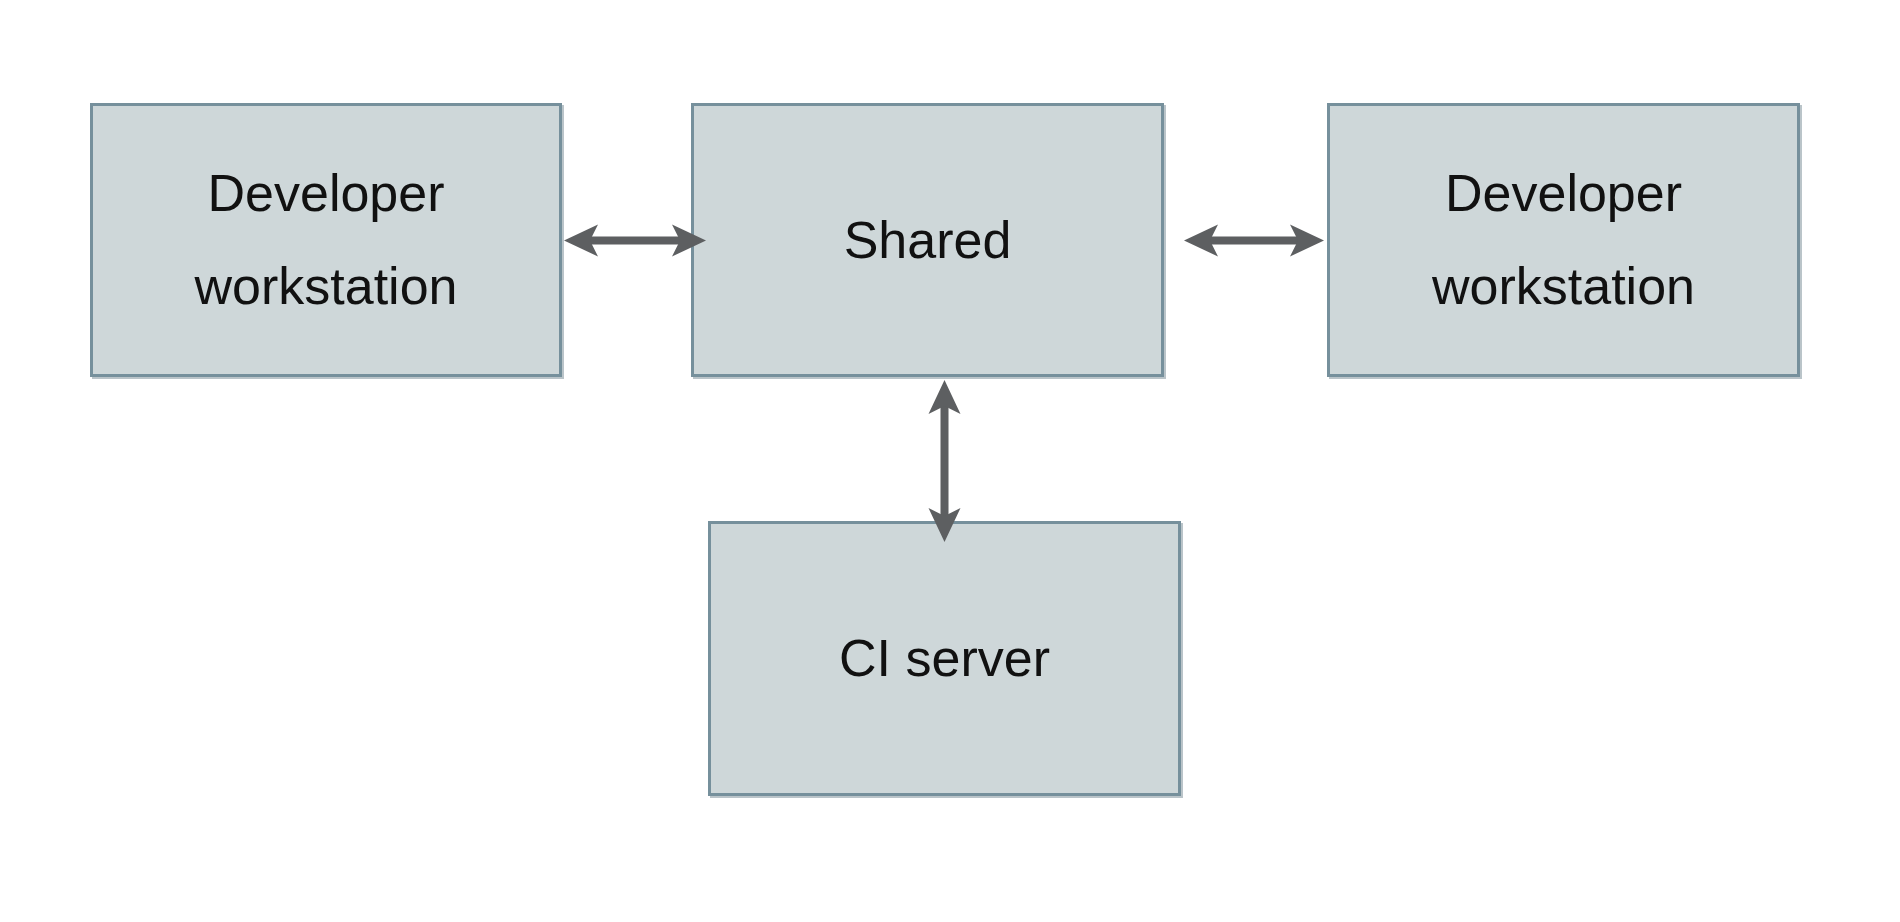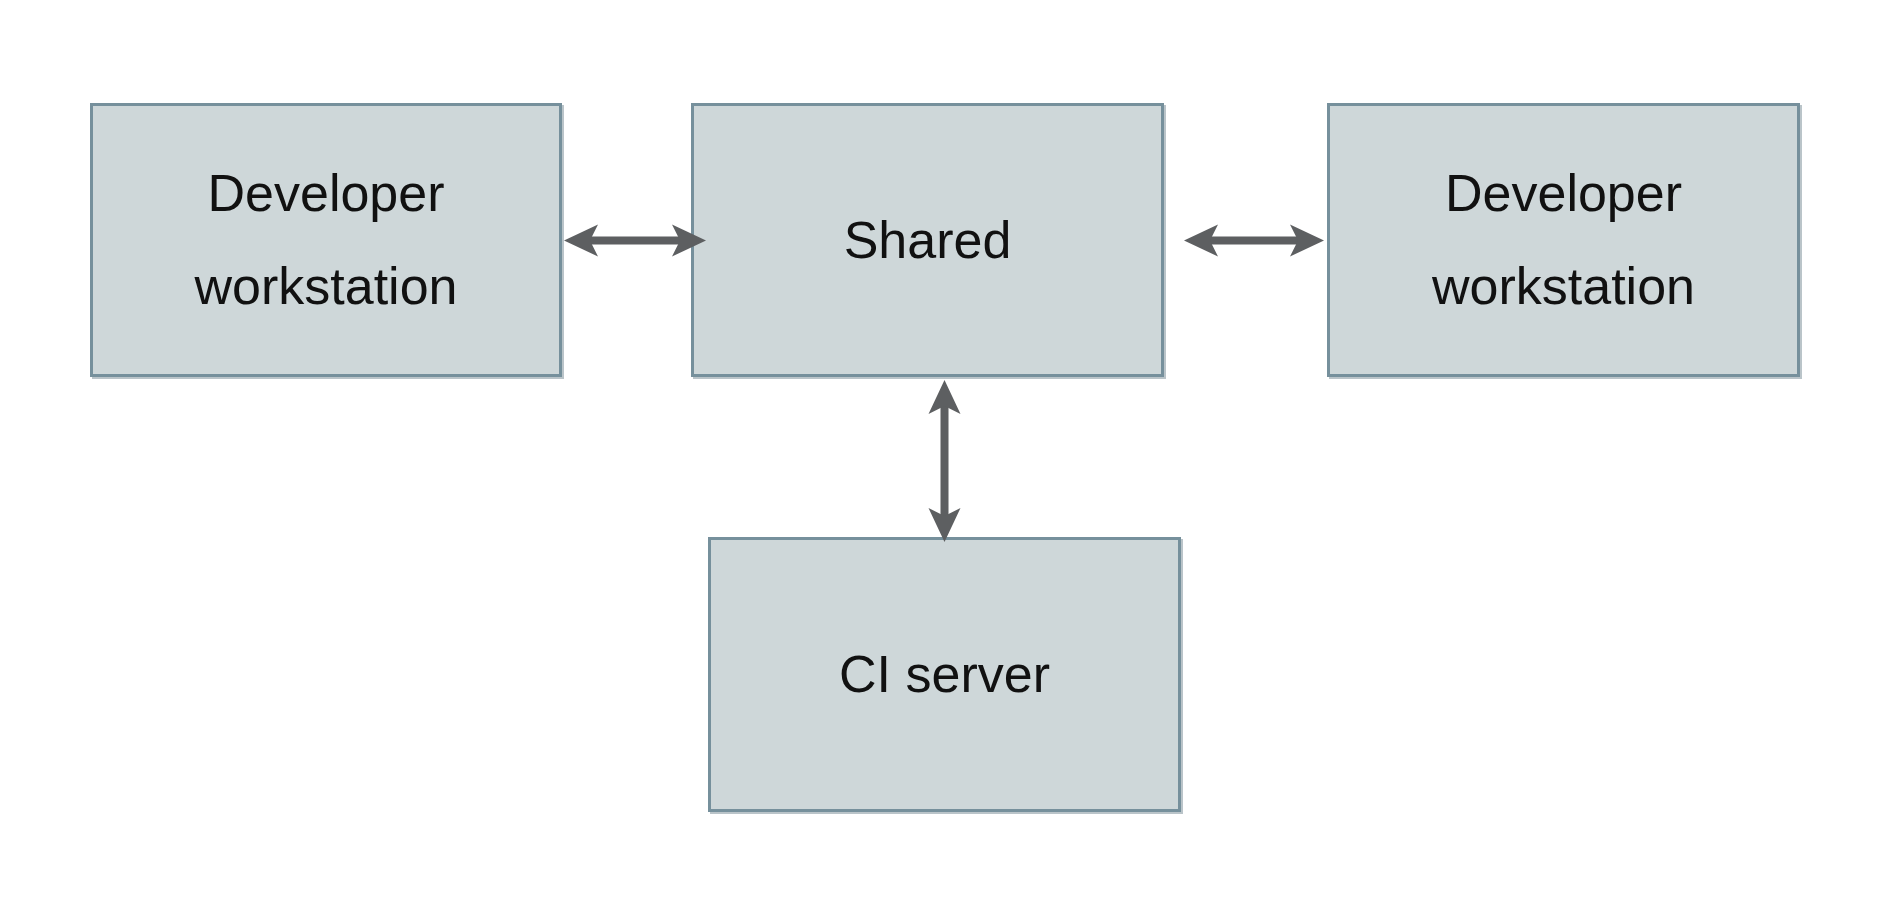--- a/index.html
+++ b/index.html
@@ -52,21 +52,21 @@
     fill:none;
   }
   .edges .head{
     fill:var(--arrow);
     stroke:none;
   }
   
   #node-left   {left:90px;  top:103px; width:472px; height:274px;}
   #node-center {left:691px; top:103px; width:473px; height:274px;}
   #node-right  {left:1327px;top:103px; width:473px; height:274px;}
-  #node-bottom {left:708px; top:537px; width:473px; height:275px;}
+  #node-bottom {left:708px; top:521px; width:473px; height:275px;}
 </style>
 </head>
 <body>
 
 <div class="canvas">
 
   <div class="node" id="node-left">
     <span>Developer</span>
     <span>workstation</span>
   </div>

